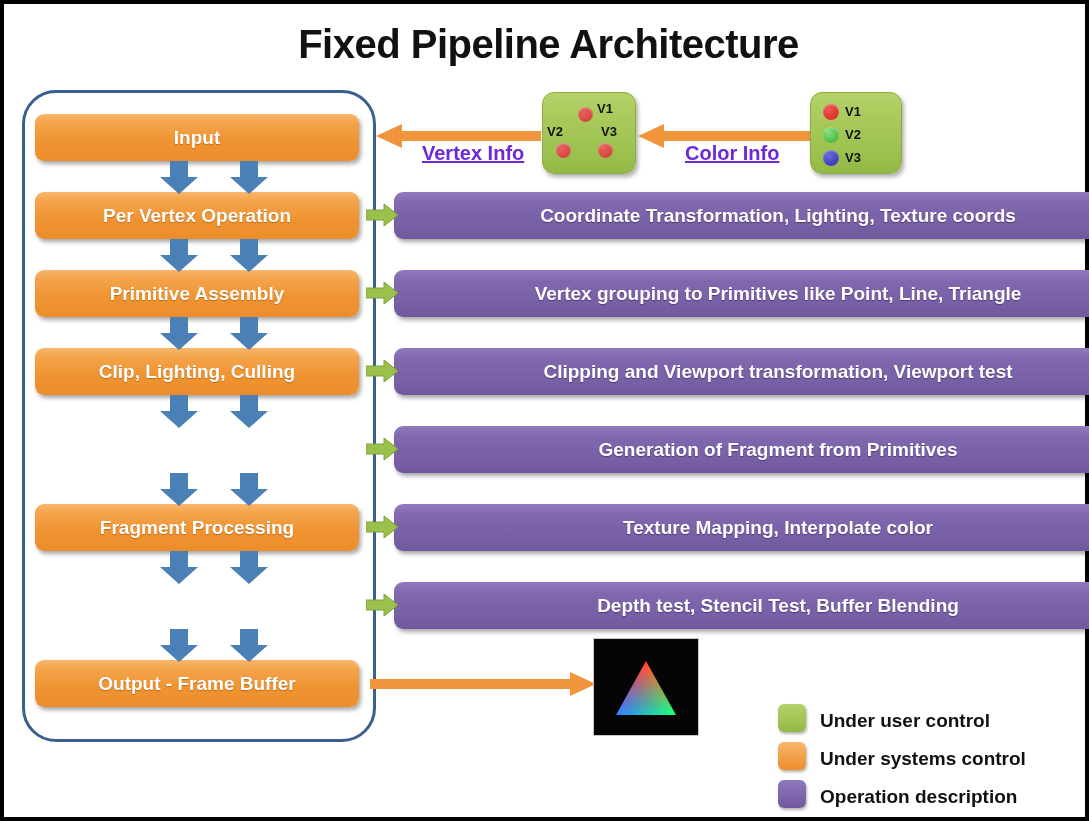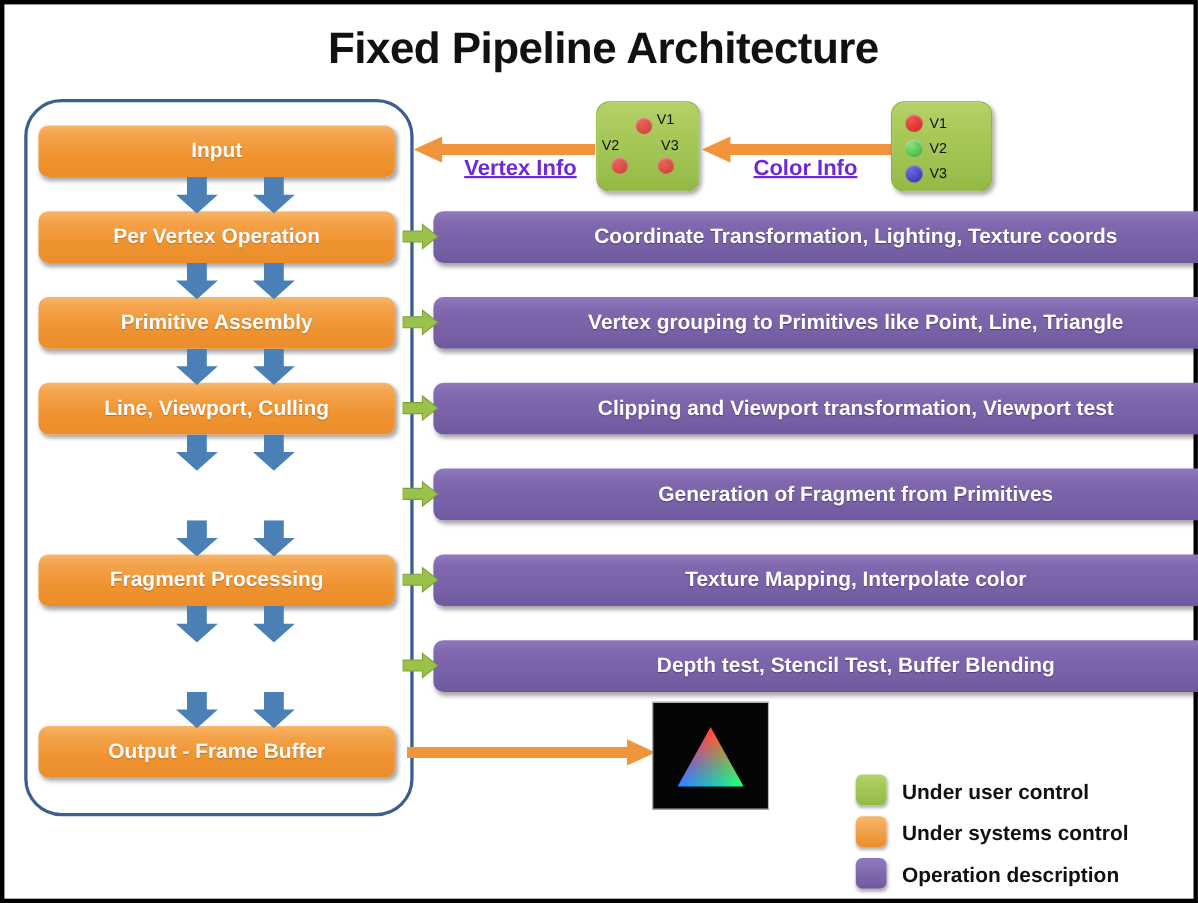--- a/index.html
+++ b/index.html
@@ -74,21 +74,21 @@
   .green-box{
     position:absolute;
     border-radius:12px;
     background:linear-gradient(to bottom,#b5d268 0%,#a8c95a 35%,#9dc250 70%,#93b945 100%);
     box-shadow:2px 3px 4px rgba(0,0,0,0.32);
     border:1px solid #8cae40;
     box-sizing:border-box;
   }
   .vlabel{
     position:absolute;
-    font-size:13px;font-weight:normal;color:#111111;
+    font-size:13px;font-weight:bold;color:#111111;
     white-space:nowrap;
   }
   .vdot{
     position:absolute;border-radius:50%;
     box-shadow:inset 0 1px 2px rgba(255,255,255,0.45);
   }
 
   
   .h-arrow{position:absolute;}
 
@@ -126,21 +126,21 @@
 
 <div id="canvas">
 
   <div id="title">Fixed Pipeline Architecture</div>
 
   <div id="pipeline-container"></div>
 
   <div class="stage" style="top:188px">Per Vertex Operation</div>
   <div class="stage" style="top:110px">Input</div>
   <div class="stage" style="top:266px">Primitive Assembly</div>
-  <div class="stage" style="top:344px">Line, Viewport, Culling</div>
+  <div class="stage" style="top:344px">Clip, Lighting, Culling</div>
   <div class="stage" style="top:500px">Fragment Processing</div>
   <div class="stage" style="top:656px">Output - Frame Buffer</div>
 
   <div class="blue-arrows" style="top:157px">
     <svg width="324" height="33" viewBox="0 0 324 33">
       <g fill="#4a80b5">
         <path d="M135 0 h18 v16 h10 l-19 17 l-19 -17 h10 z"></path>
         <path d="M205 0 h18 v16 h10 l-19 17 l-19 -17 h10 z"></path>
       </g>
     </svg>

